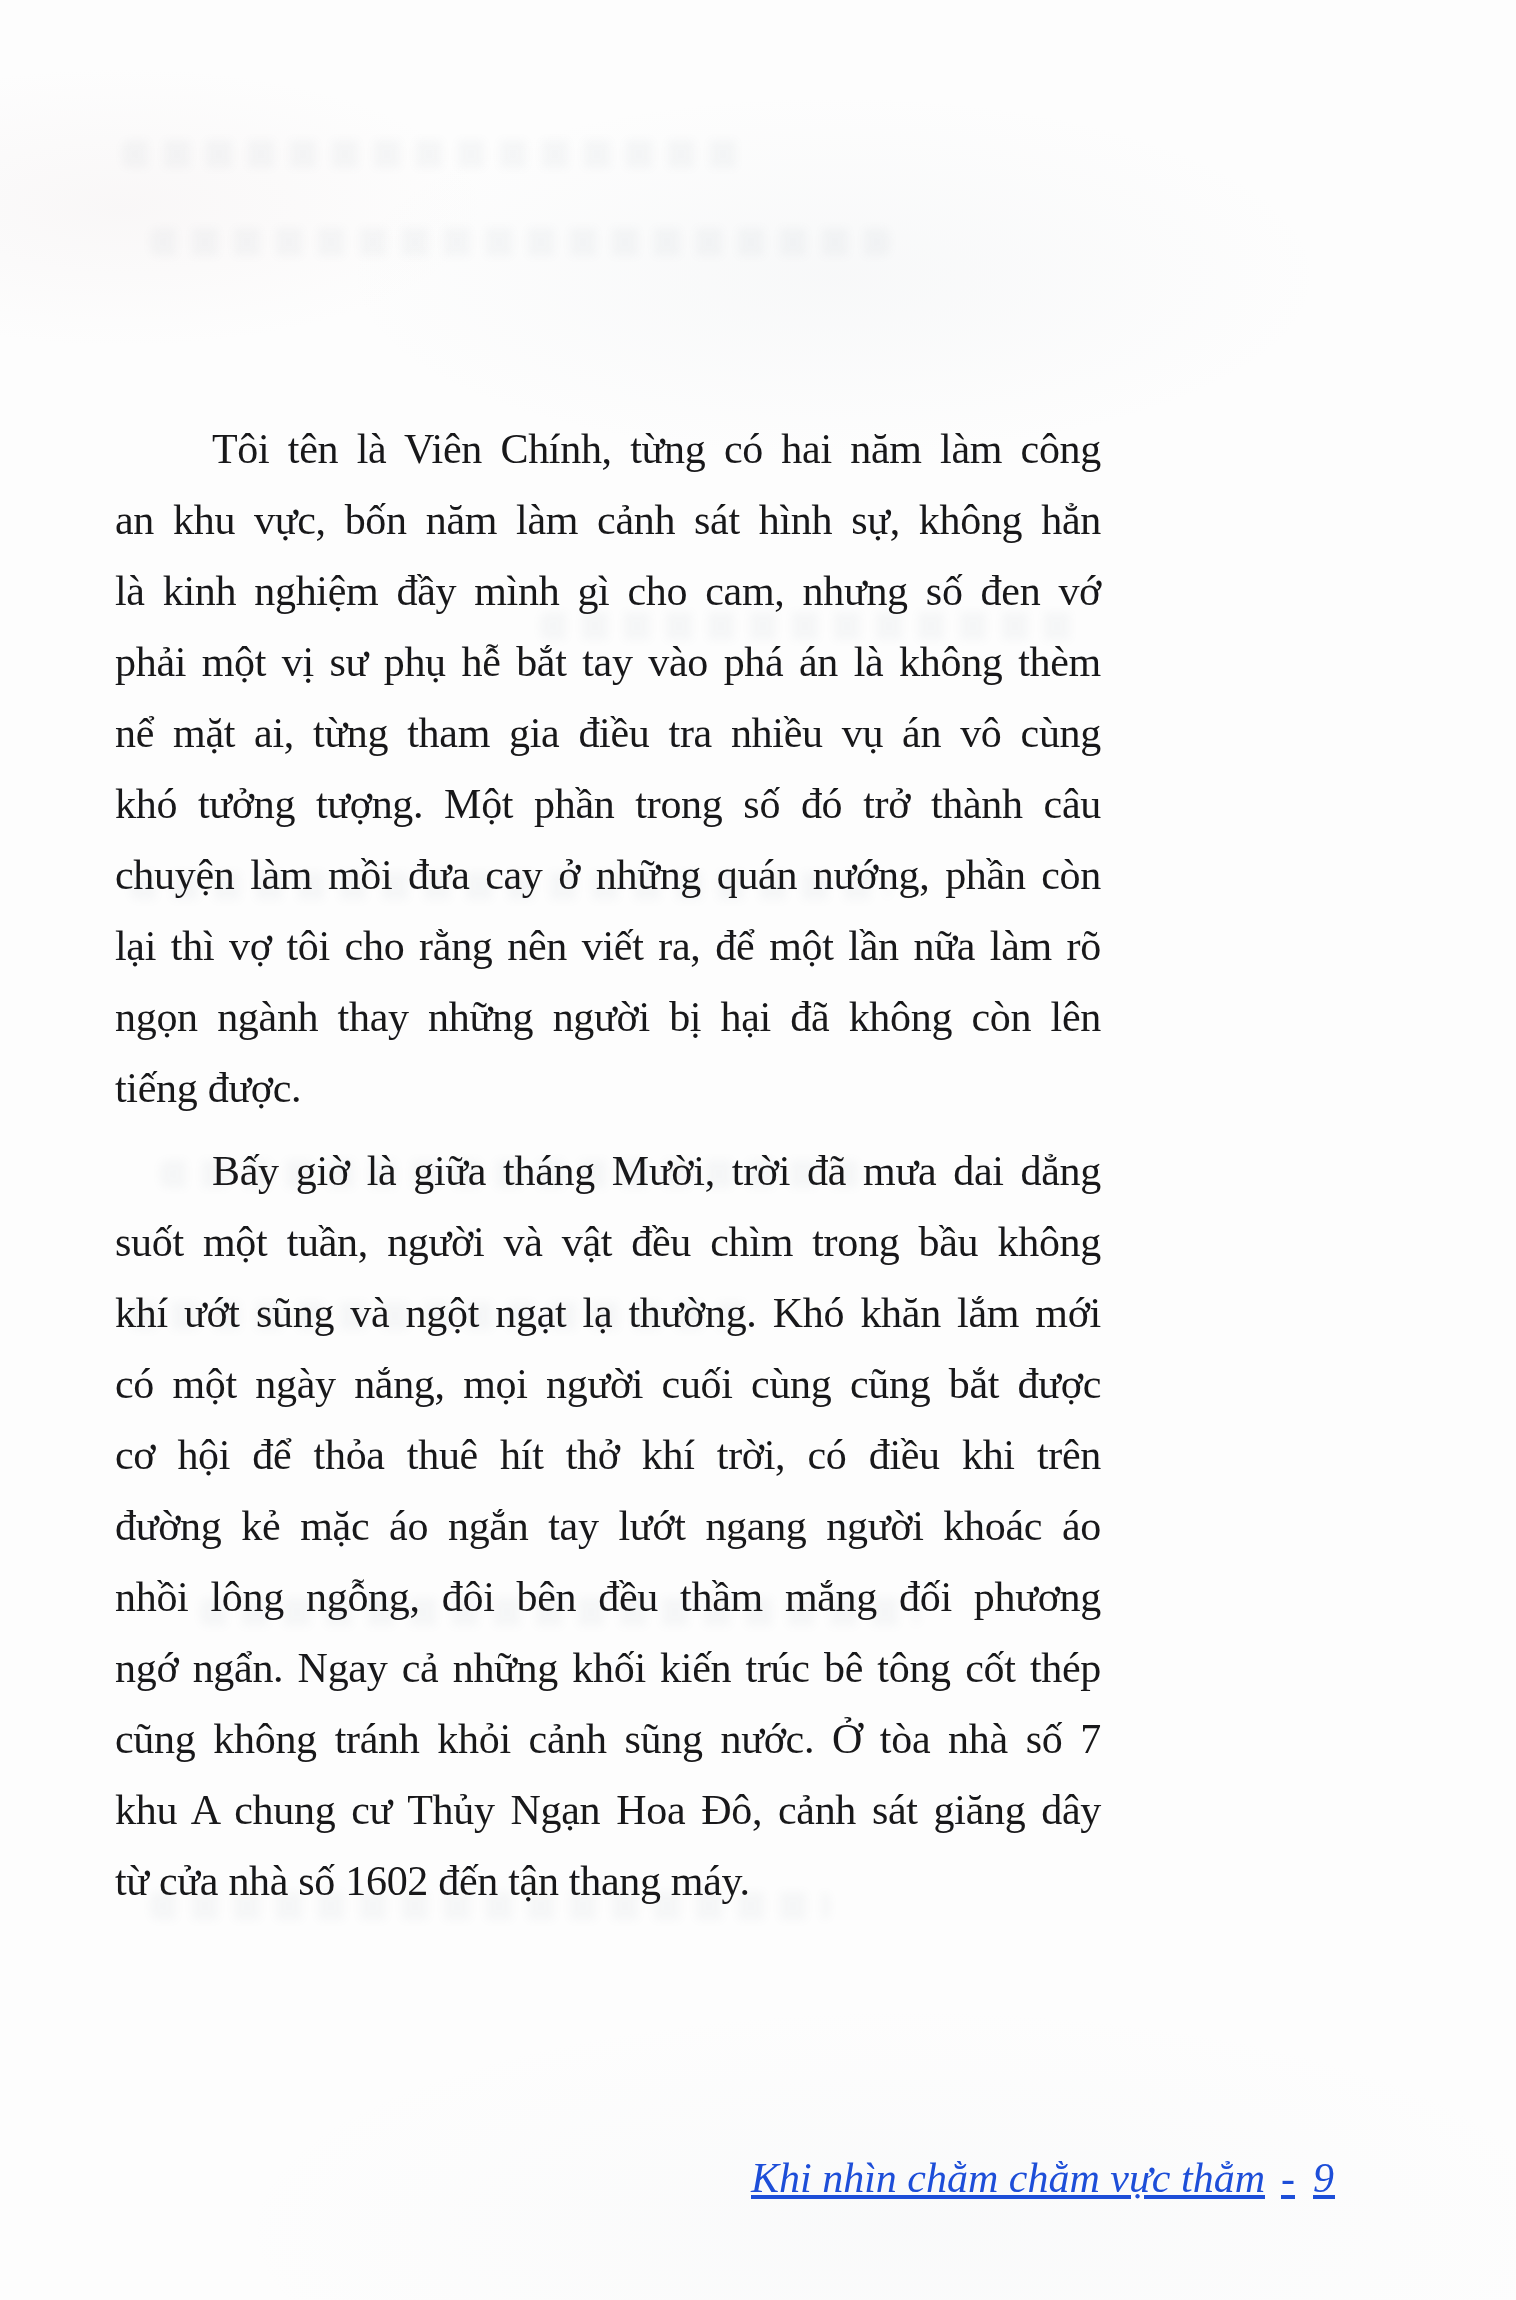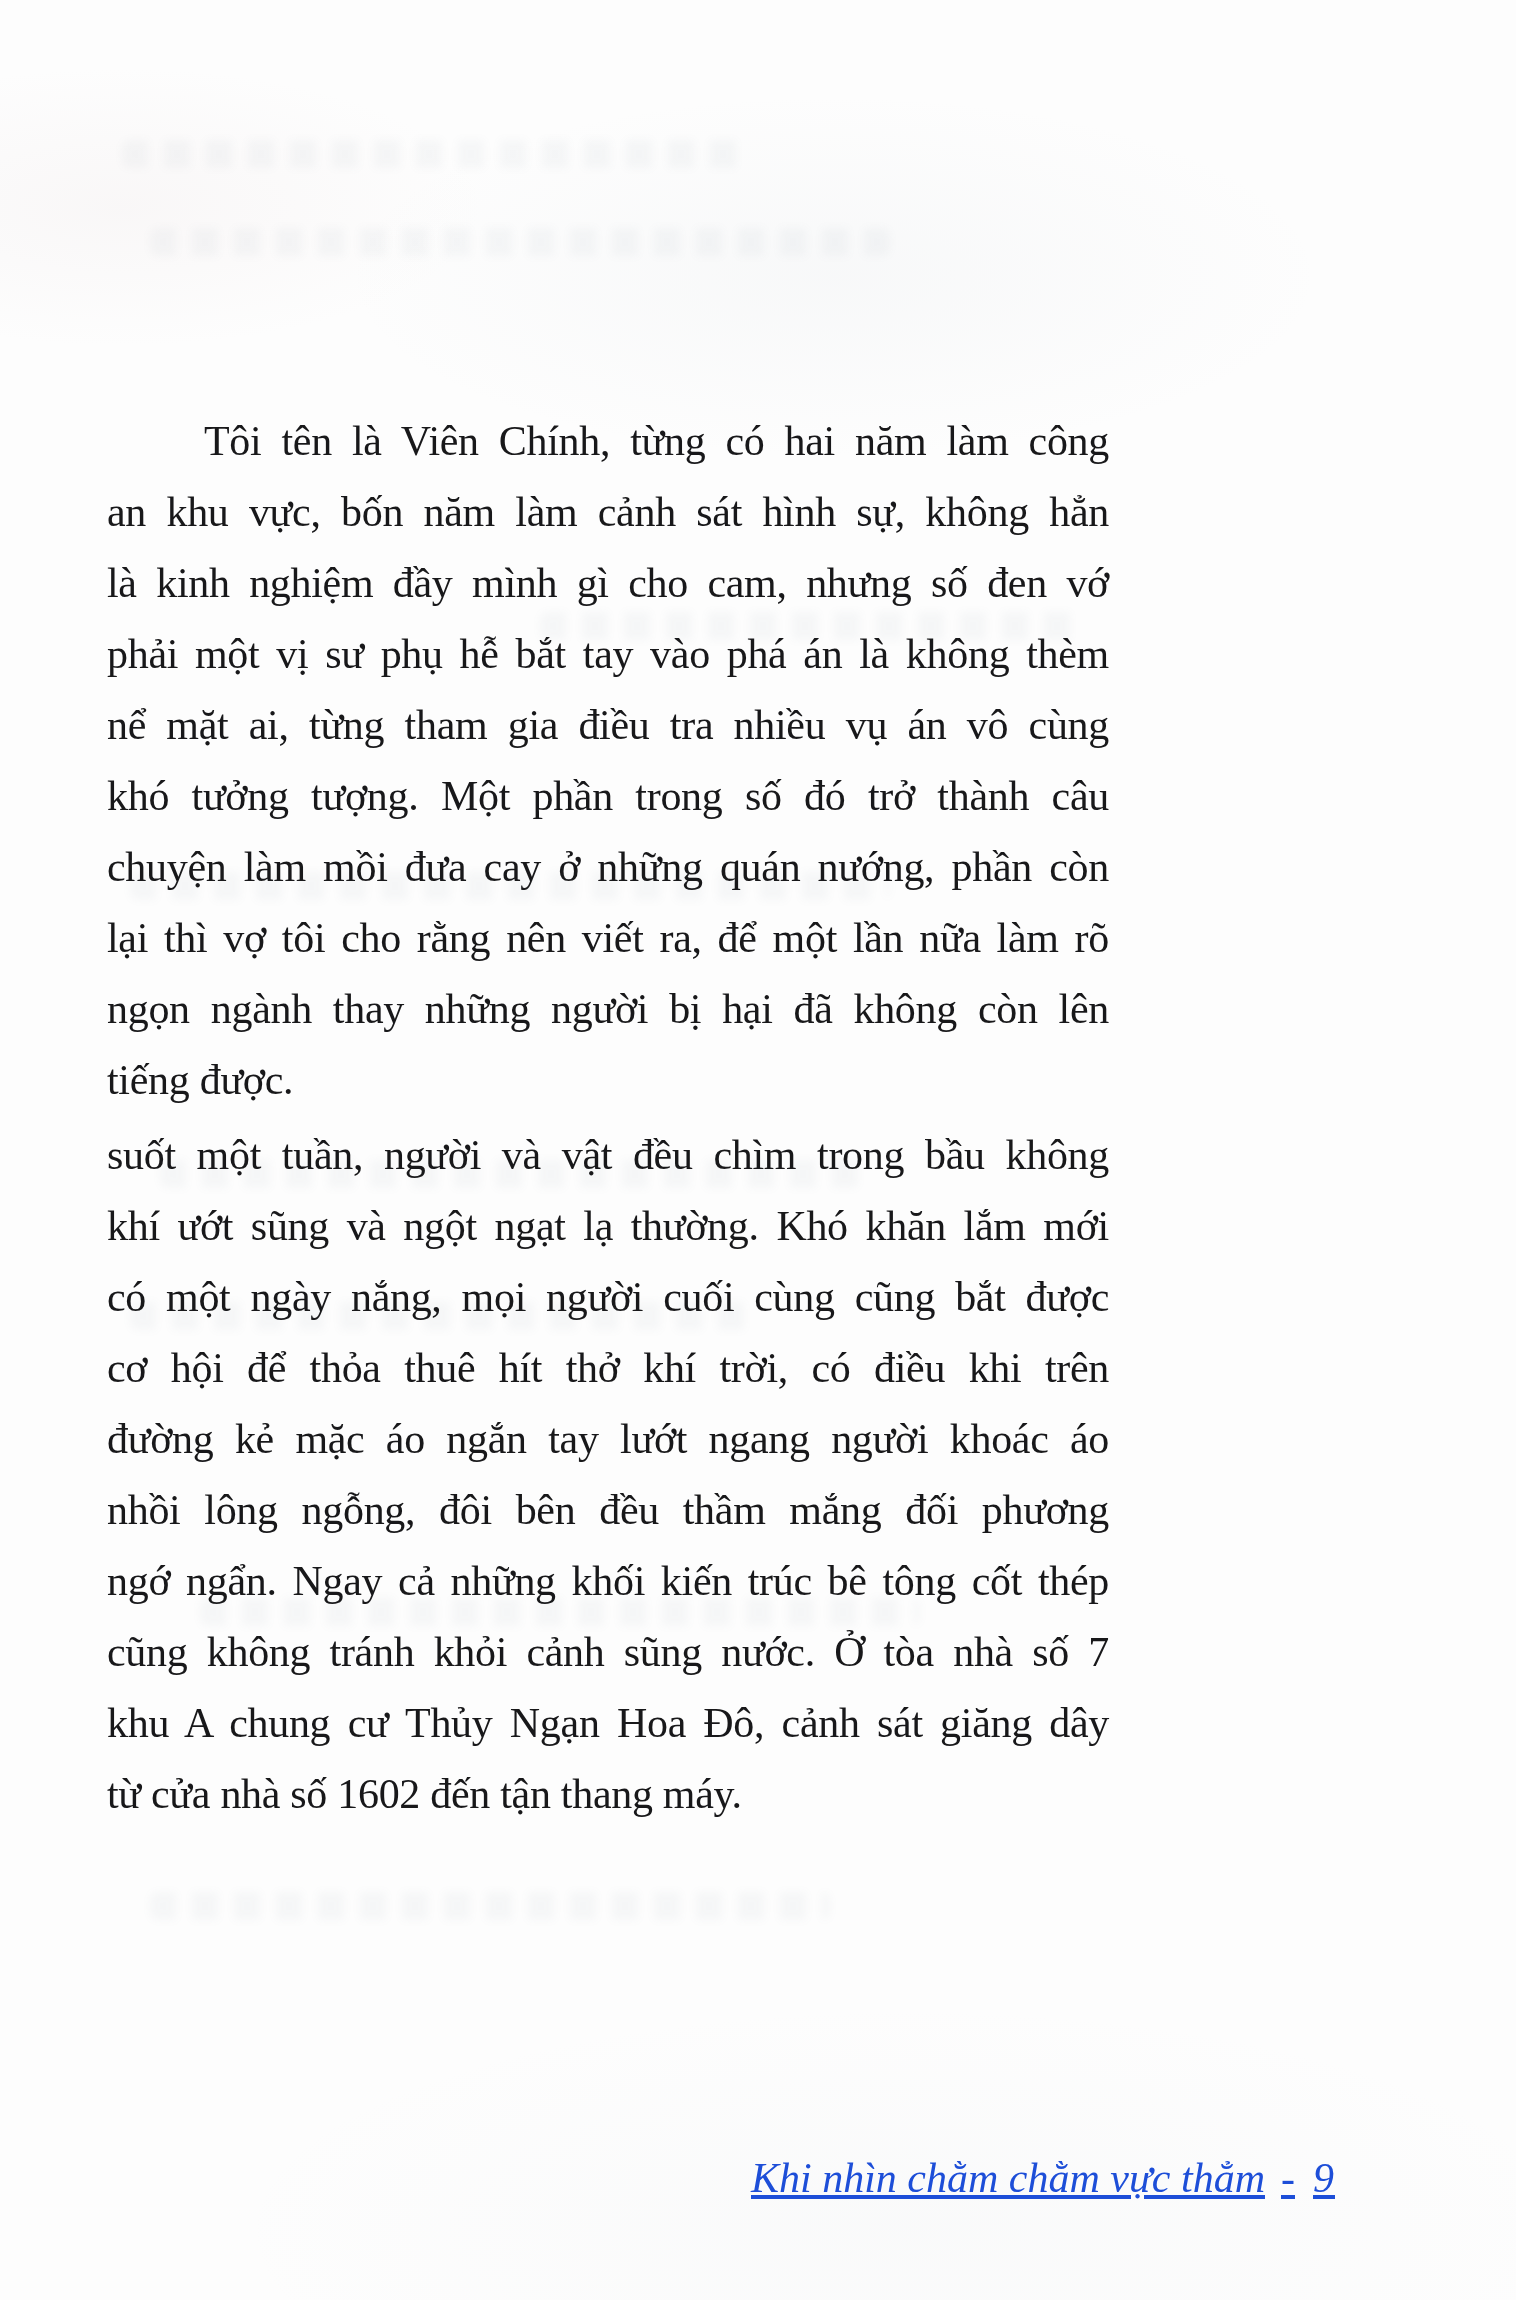--- a/index.html
+++ b/index.html
@@ -39,21 +39,21 @@
   .text-block {
     position: absolute;
     left: 103px;
     top: 402px;
     width: 1010px;
     color: #18181a;
     font-size: 42px;
     line-height: 71px;
     letter-spacing: -0.3px;
   }
-  .paragraph { margin: 4px; }
+  .paragraph { margin: 12px; }
   .line {
     text-align: justify;
     text-align-last: justify;
     white-space: normal;
   }
   .line.first { text-indent: 97px; }
   .line.last {
     text-align: right;
     text-align-last: left;
   }
@@ -92,20 +92,21 @@
       <div class="line">là kinh nghiệm đầy mình gì cho cam, nhưng số đen vớ</div>
       <div class="line">phải một vị sư phụ hễ bắt tay vào phá án là không thèm</div>
       <div class="line">nể mặt ai, từng tham gia điều tra nhiều vụ án vô cùng</div>
       <div class="line">khó tưởng tượng. Một phần trong số đó trở thành câu</div>
       <div class="line">chuyện làm mồi đưa cay ở những quán nướng, phần còn</div>
       <div class="line">lại thì vợ tôi cho rằng nên viết ra, để một lần nữa làm rõ</div>
       <div class="line">ngọn ngành thay những người bị hại đã không còn lên</div>
       <div class="line last">tiếng được.</div>
     </div>
     <div class="paragraph">
+      <div class="line first">Bấy giờ là giữa tháng Mười, trời đã mưa dai dẳng</div>
       <div class="line">suốt một tuần, người và vật đều chìm trong bầu không</div>
       <div class="line">khí ướt sũng và ngột ngạt lạ thường. Khó khăn lắm mới</div>
       <div class="line">có một ngày nắng, mọi người cuối cùng cũng bắt được</div>
       <div class="line">cơ hội để thỏa thuê hít thở khí trời, có điều khi trên</div>
       <div class="line">đường kẻ mặc áo ngắn tay lướt ngang người khoác áo</div>
       <div class="line">nhồi lông ngỗng, đôi bên đều thầm mắng đối phương</div>
       <div class="line">ngớ ngẩn. Ngay cả những khối kiến trúc bê tông cốt thép</div>
       <div class="line">cũng không tránh khỏi cảnh sũng nước. Ở tòa nhà số 7</div>
       <div class="line">khu A chung cư Thủy Ngạn Hoa Đô, cảnh sát giăng dây</div>
       <div class="line last">từ cửa nhà số 1602 đến tận thang máy.</div>

